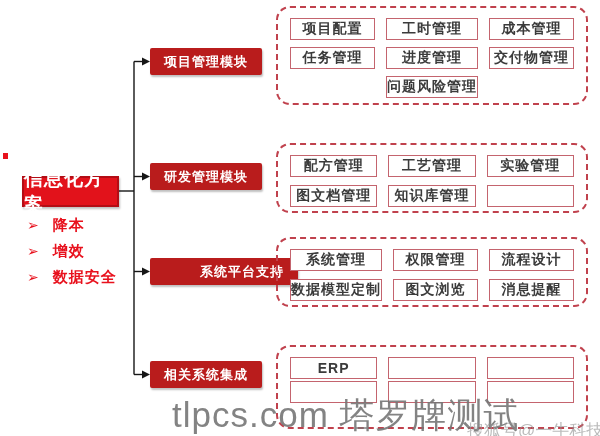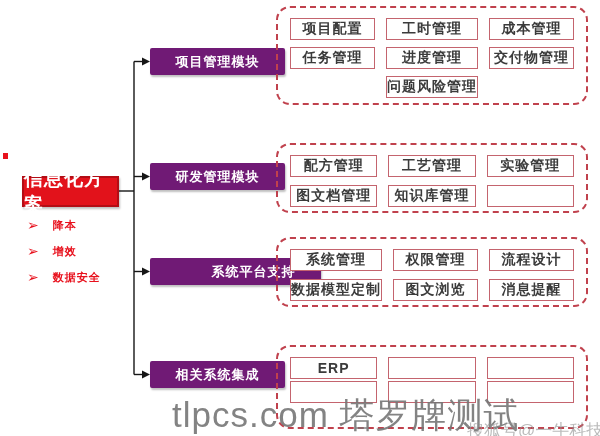--- a/index.html
+++ b/index.html
@@ -30,26 +30,26 @@
     letter-spacing: 1px;
   }
 
   
   .bullets {
     position: absolute; left: 27px; top: 216px;
     display: flex; flex-direction: column; gap: 8px;
   }
   .bullet { display: flex; align-items: center; gap: 14px; height: 18px; }
   .barrow { color: #e8111d; font-size: 14px; line-height: 1; }
-  .btext  { color: #e8111d; font-size: 11px; font-weight: bold; letter-spacing: 1px; }
+  .btext  { color: #e8111d; font-size: 15px; font-weight: bold; letter-spacing: 1px; }
 
   
   .module {
-    position: absolute; left: 150px; width: 135px; height: 27px;
-    background: #701a75; border-radius: 2px;
+    position: absolute; left: 150px; width: 112px; height: 27px;
+    background: #b91c1c; border-radius: 2px;
     box-shadow: 1px 2px 2px rgba(0,0,0,0.25);
     color: #ffffff; font-weight: bold; font-size: 13px;
     display: flex; align-items: center; justify-content: center;
     letter-spacing: 1px;
   }
   .m1 { top: 48px; }
   .m2 { top: 163px; }
   .m3 { top: 258px; padding-left: 36px; }
   .m4 { top: 361px; }
 

